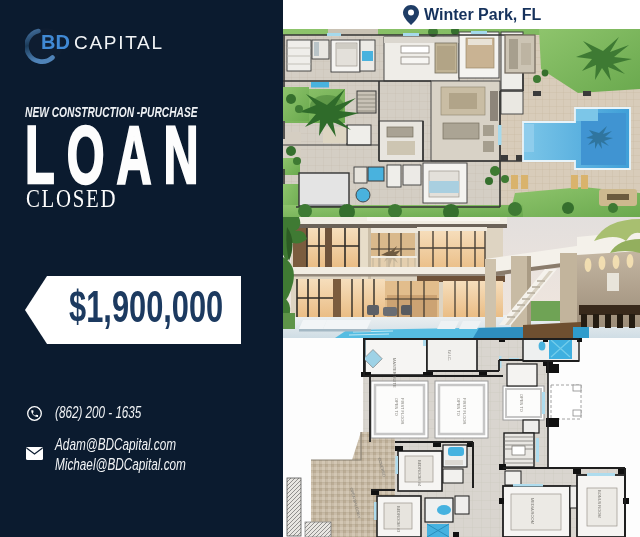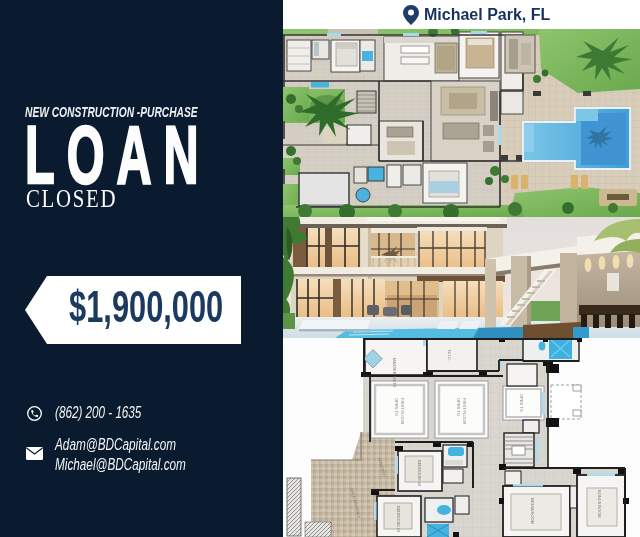--- a/index.html
+++ b/index.html
@@ -6,20 +6,35 @@
   body{width:640px;height:537px;overflow:hidden;font-family:"Liberation Sans",sans-serif;}
   #page{position:relative;width:640px;height:537px;background:#ffffff;overflow:hidden;}
   .abs{position:absolute;}
 </style>
 </head>
 <body>
 <div id="page">
 
   <div class="abs" style="left:0;top:0;width:283px;height:537px;background:#0b1b2f;"></div>
 
+  <div class="abs" style="left:25px;top:24px;width:220px;height:56px;">
+    <svg width="220" height="56" viewBox="0 0 220 56">
+      <defs>
+        <linearGradient id="arcg" x1="0" y1="0" x2="0.3" y2="1">
+          <stop offset="0" stop-color="#44709f"></stop>
+          <stop offset="0.45" stop-color="#1a3a58"></stop>
+          <stop offset="1" stop-color="#4f83b8"></stop>
+        </linearGradient>
+      </defs>
+      <circle cx="21" cy="21" r="17" fill="#0e1d31"></circle>
+      <path d="M 13.5 7 A 15.5 15.5 0 1 0 27.5 33.5" fill="none" stroke="url(#arcg)" stroke-width="4.6" stroke-linecap="round"></path>
+      <text x="16" y="24.5" font-family="Liberation Sans" font-size="20" font-weight="bold" fill="#4089d4">BD</text>
+      <text x="49" y="24.5" font-family="Liberation Sans" font-size="19" fill="#f2f4f6" letter-spacing="1.7">CAPITAL</text>
+    </svg>
+  </div>
 
   <div class="abs" style="left:25px;top:104px;width:260px;height:16px;color:#eef1f4;font-style:italic;font-weight:bold;font-size:14px;transform:scaleX(0.73);transform-origin:0 0;white-space:nowrap;">NEW CONSTRUCTION -PURCHASE</div>
 
   <div class="abs" style="left:25px;top:122px;width:340px;height:70px;color:#fdfdfd;font-weight:bold;font-size:81px;line-height:66px;letter-spacing:20px;transform:scaleX(0.60);-webkit-text-stroke:2.5px #fdfdfd;transform-origin:0 0;white-space:nowrap;">LOAN</div>
 
   <div class="abs" style="left:26px;top:186px;width:250px;height:30px;color:#fdfdfd;font-family:'Liberation Serif',serif;font-size:24.5px;line-height:25px;letter-spacing:2px;transform:scaleX(0.85);transform-origin:0 0;white-space:nowrap;">CLOSED</div>
 
   <svg class="abs" style="left:25px;top:276px;" width="216" height="68" viewBox="0 0 216 68">
     <polygon points="22,0 216,0 216,68 22,68 0,34" fill="#ffffff"></polygon>
     <text x="45" y="46.5" font-family="Liberation Sans" font-size="45" font-weight="bold" fill="#1c3a60" transform="scale(0.685,1)" transform-origin="42 0">$1,900,000</text>
@@ -39,21 +54,21 @@
 
   <div class="abs" style="left:55px;top:435px;color:#f2f4f6;font-style:italic;font-size:16px;line-height:19.5px;transform:scaleX(0.735);transform-origin:0 0;white-space:nowrap;">Adam@BDCapital.com<br>Michael@BDCapital.com</div>
 
   <div class="abs" style="left:283px;top:0;width:357px;height:29px;background:#ffffff;"></div>
 
   <svg class="abs" style="left:403px;top:5px;" width="16" height="20" viewBox="0 0 16 20">
     <path d="M8 0 C3.6 0 0 3.5 0 7.8 C0 13.5 8 20 8 20 C8 20 16 13.5 16 7.8 C16 3.5 12.4 0 8 0 Z" fill="#1f3d66"></path>
     <circle cx="8" cy="7.5" r="3" fill="#ffffff"></circle>
   </svg>
 
-  <div class="abs" style="left:424px;top:6px;color:#16325c;font-weight:bold;font-size:16px;">Michael Park, FL</div>
+  <div class="abs" style="left:424px;top:6px;color:#16325c;font-weight:bold;font-size:16px;">Winter Park, FL</div>
 
   <svg class="abs" style="left:283px;top:29px;" width="357" height="188" viewBox="0 0 357 188">
     <defs>
       <linearGradient id="lawng" x1="0" y1="0" x2="1" y2="1">
         <stop offset="0" stop-color="#8ec46c"></stop>
         <stop offset="1" stop-color="#6aa94e"></stop>
       </linearGradient>
       <linearGradient id="poolg" x1="0" y1="0" x2="1" y2="0">
         <stop offset="0" stop-color="#7cc6e8"></stop>
         <stop offset="1" stop-color="#3f9fd8"></stop>

